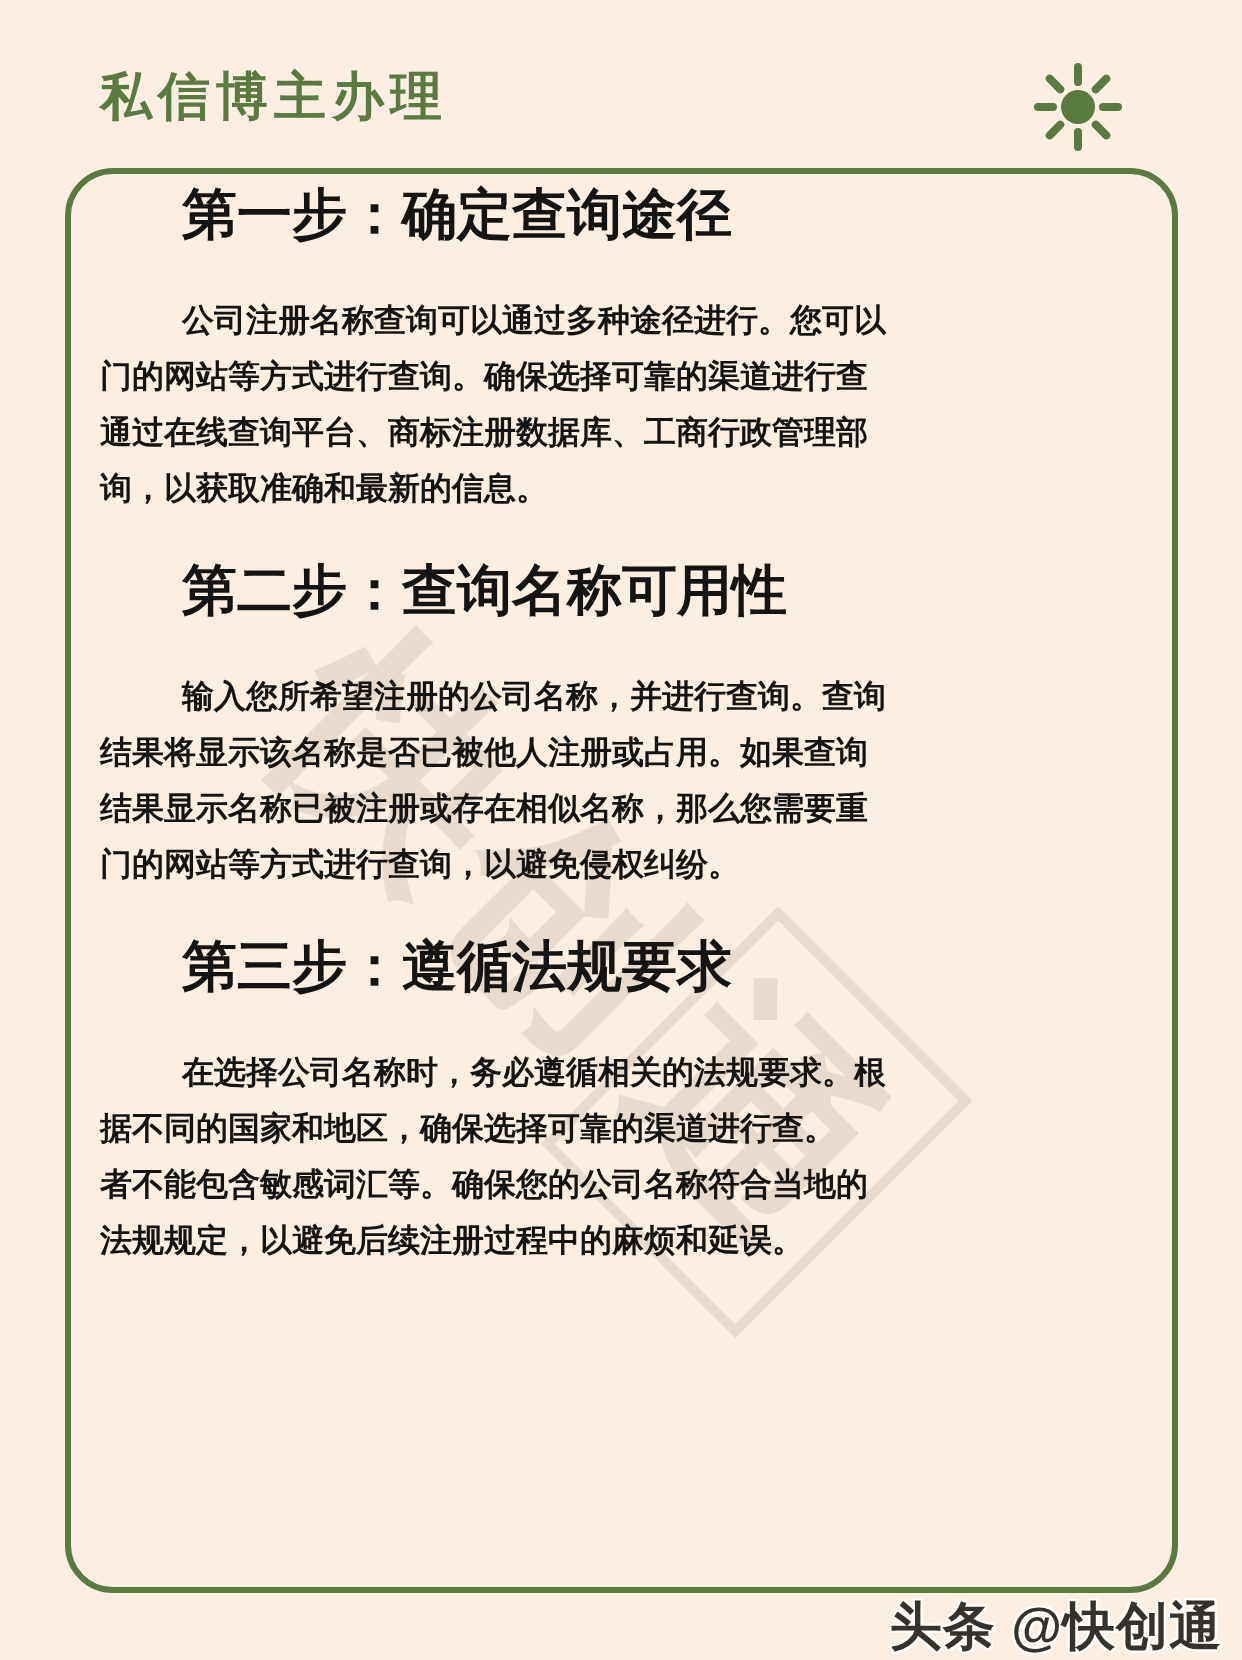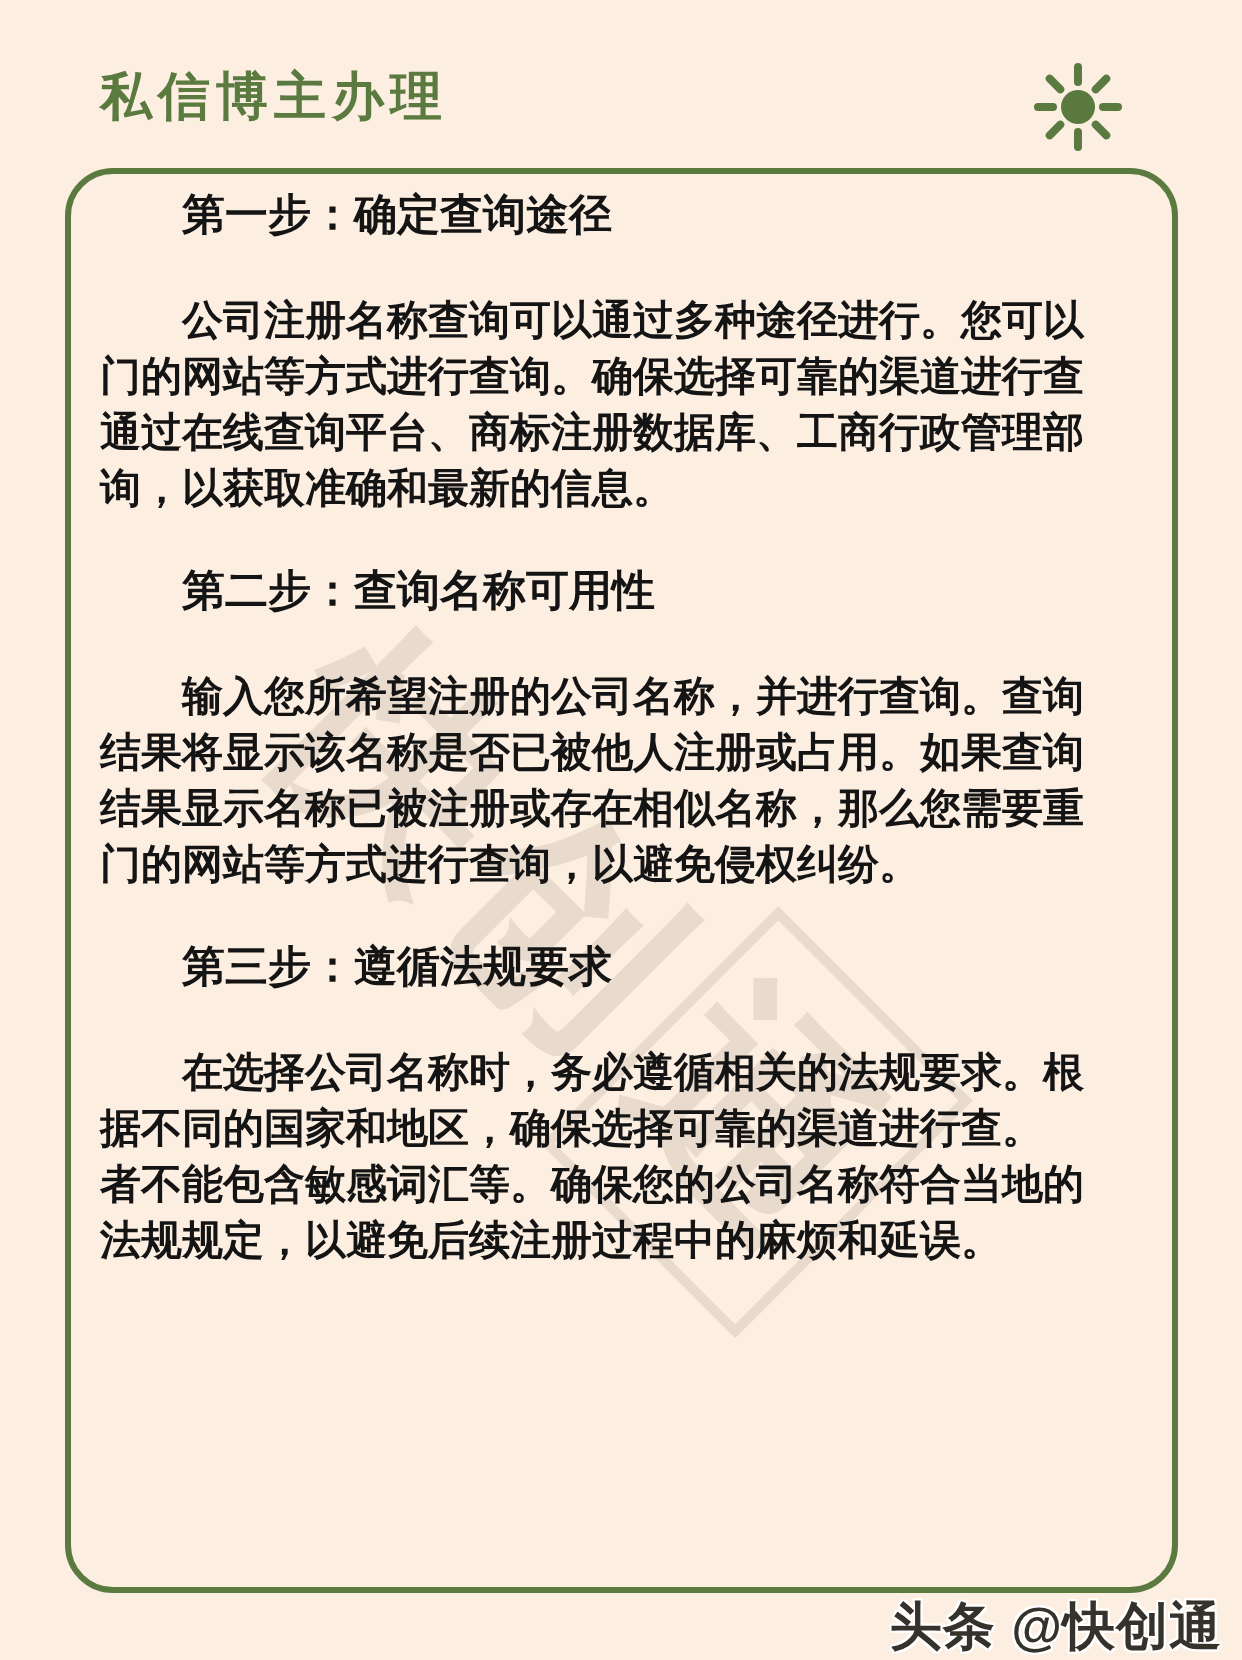--- a/index.html
+++ b/index.html
@@ -62,33 +62,33 @@
     display:inline-block;
     border:10px solid var(--watermark-color);
     padding:6px 10px;
     margin-left:14px;
   }
   .steps{
     position:relative;
     z-index:1;
   }
   .step-heading{
-    font-size:43px;
+    font-size:55px;
     font-weight:700;
     line-height:56px;
     padding-left:82px;
     margin-bottom:50px;
     white-space:nowrap;
     color:var(--body-text);
   }
   .step-paragraph{
     margin-bottom:46px;
   }
   .text-line{
-    font-size:41px;
+    font-size:32px;
     font-weight:700;
     line-height:56px;
     white-space:nowrap;
     color:var(--body-text);
   }
   .text-line.first{
     padding-left:82px;
   }
   .footer-credit{
     position:absolute;

